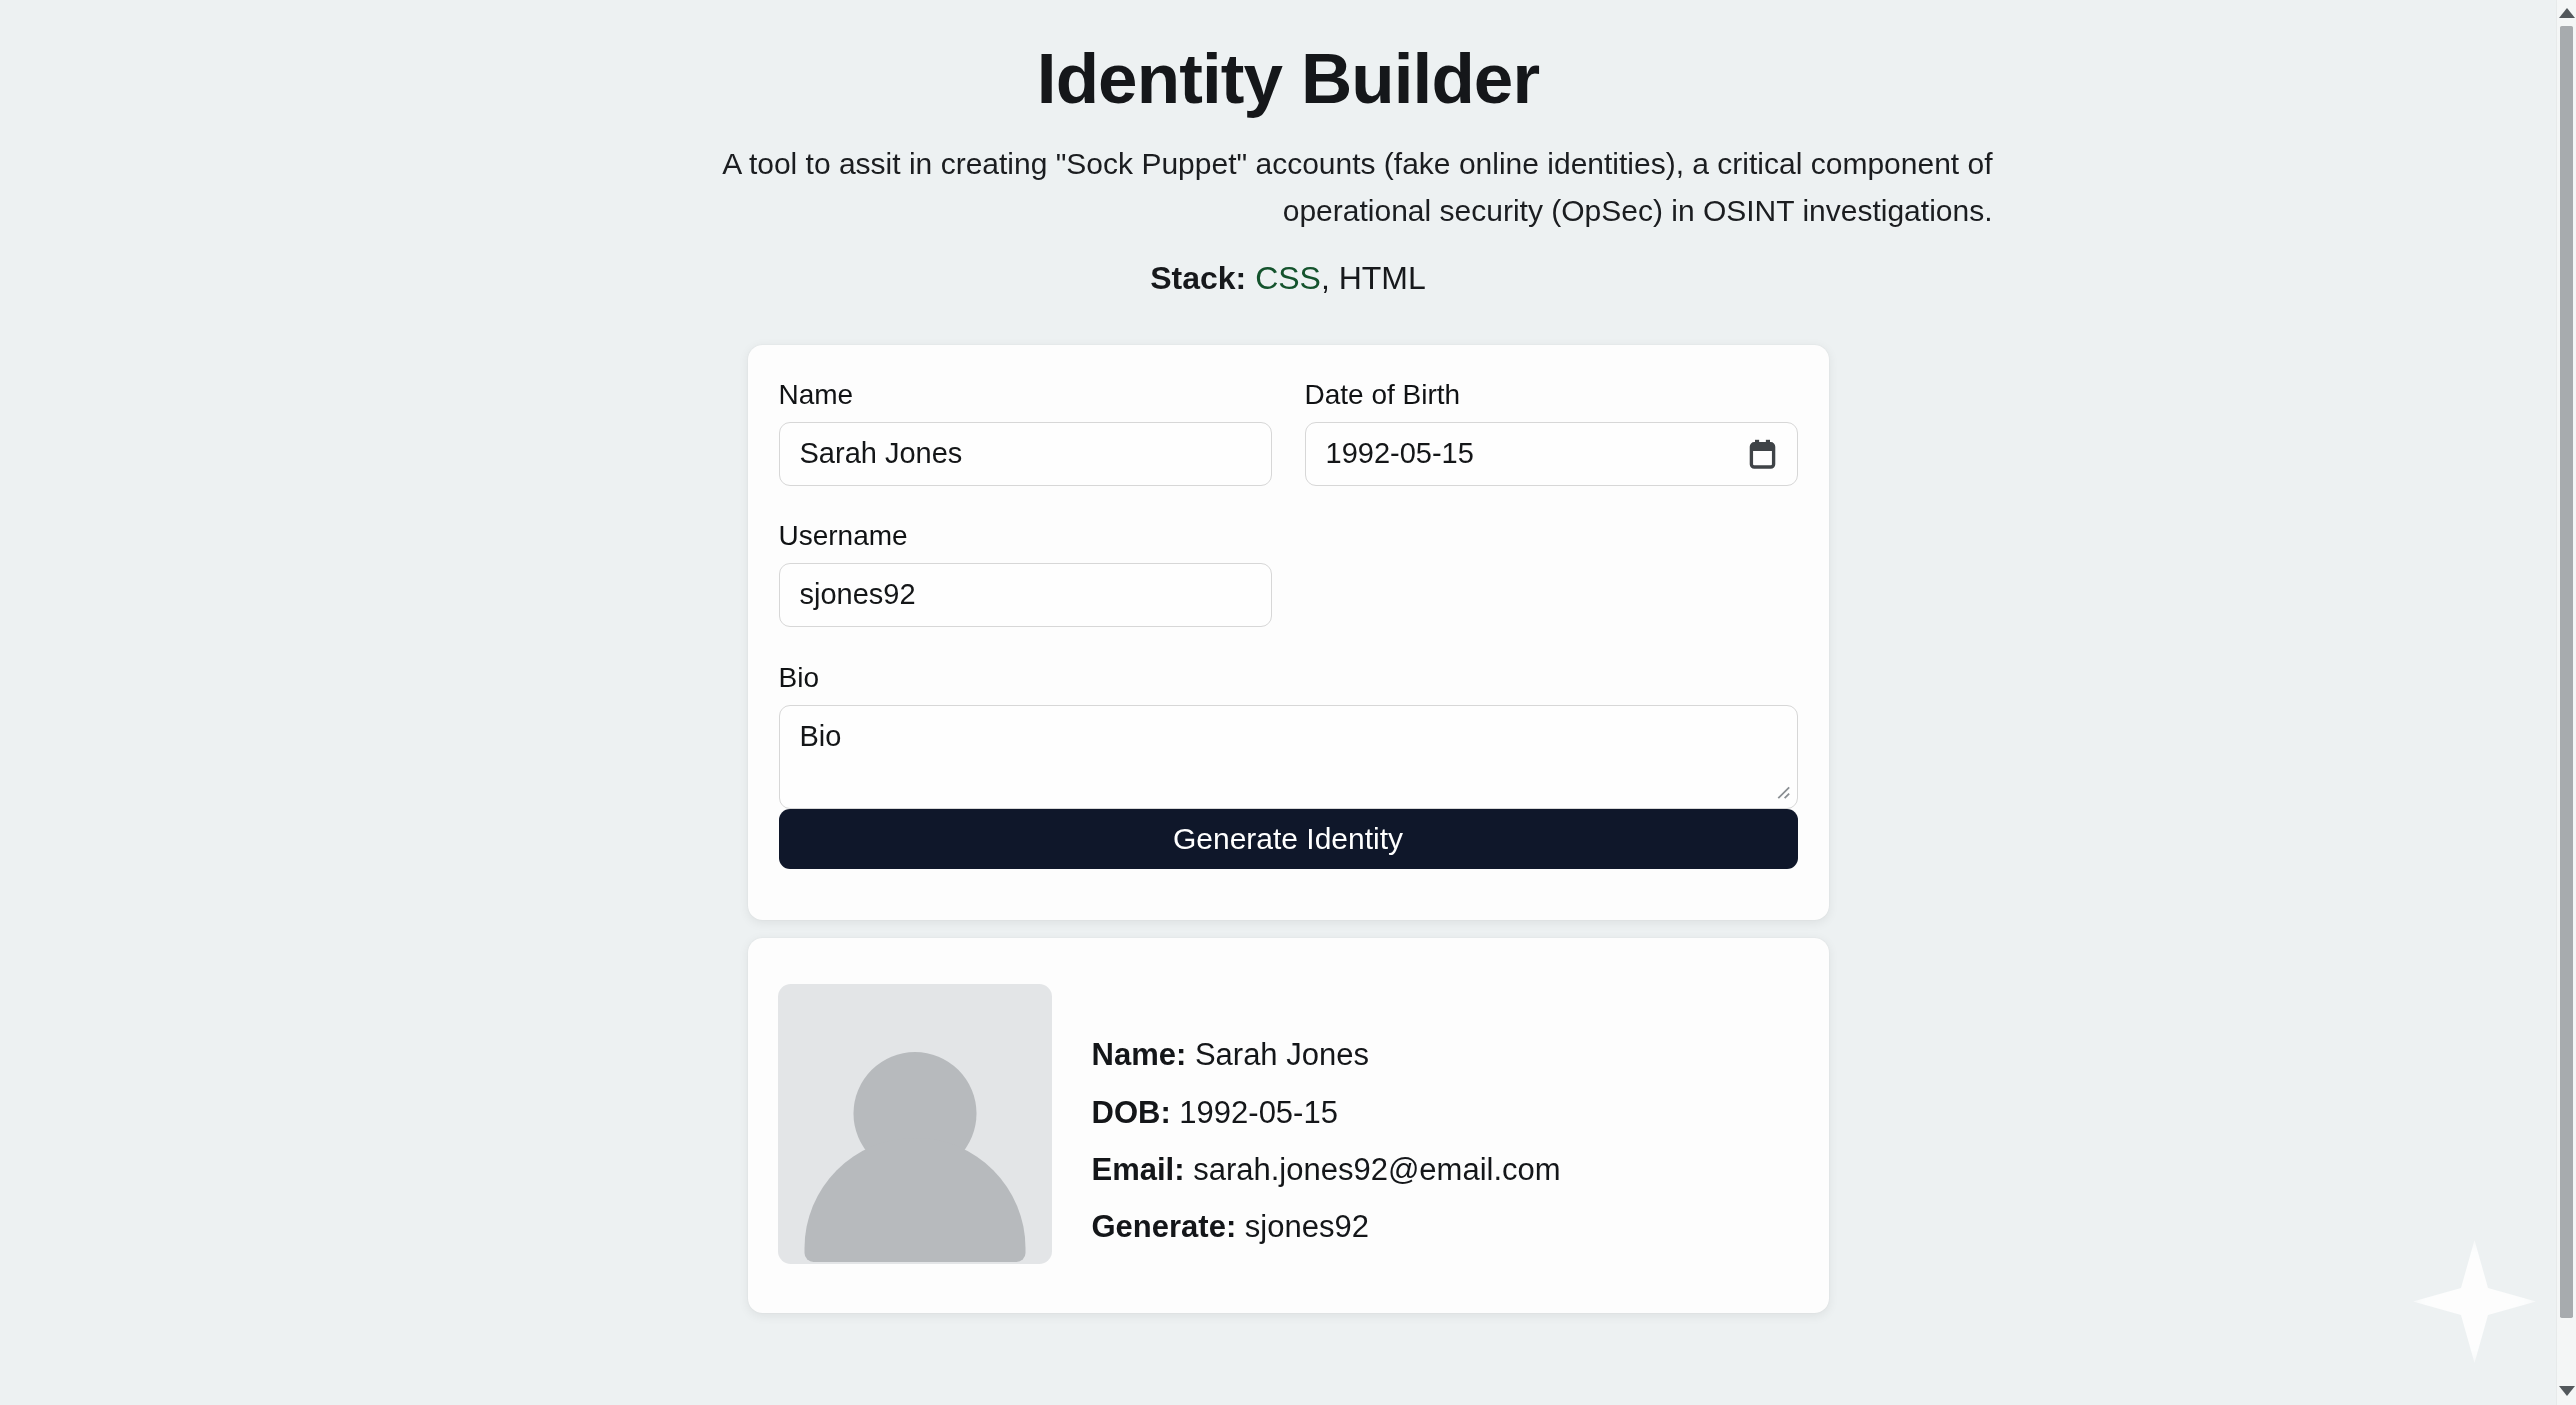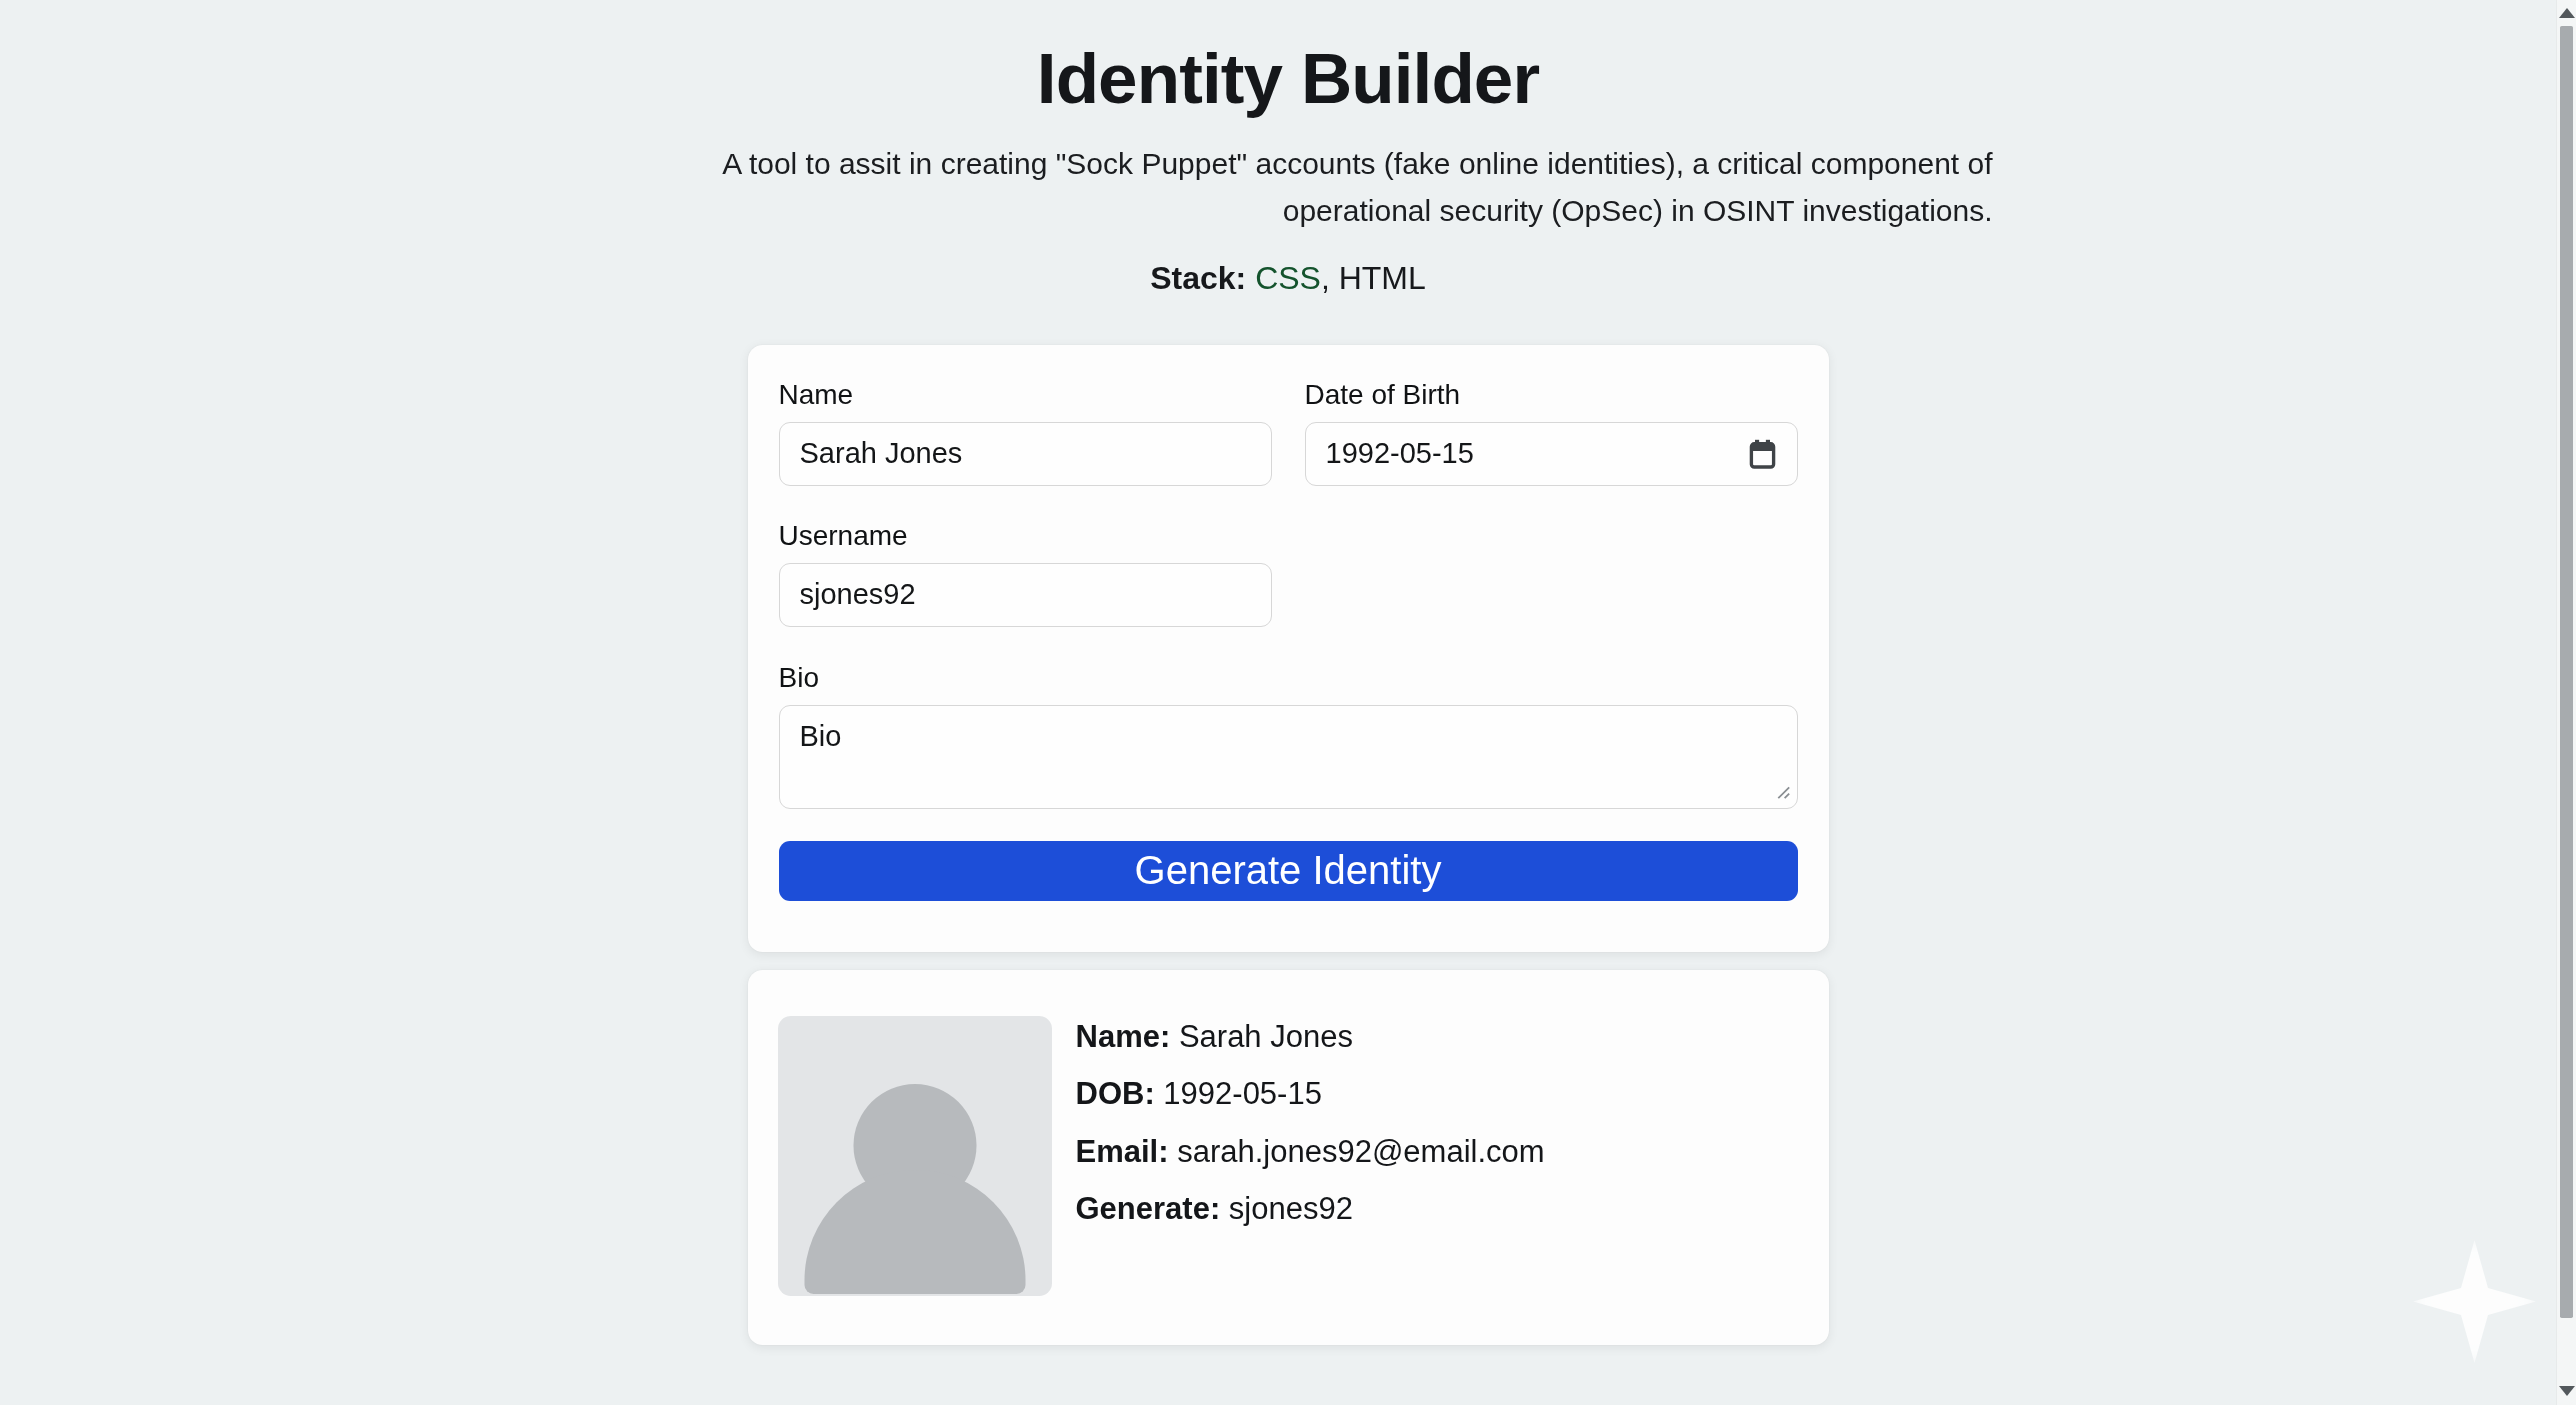--- a/index.html
+++ b/index.html
@@ -106,37 +106,36 @@
     position: absolute;
     right: 6.4px; bottom: 8.2px;
     width: 20px; height: 20px;
     cursor: nwse-resize;
   }
 
   .generate-btn {
     display: block;
     width: 100%;
     height: 60px;
-    margin-top: 32px;
-    background: #1d4ed8;
+    background: #0f172a;
     border: none;
     border-radius: 11px;
     color: #ffffff;
-    font-size: 40px;
+    font-size: 30px;
     font-family: "Liberation Sans", sans-serif;
     cursor: pointer;
   }
 
   
   .result-card {
     margin-top: 18.3px;
     padding: 46px 42px 49px 30px;
     display: flex;
-    gap: 24px;
-    align-items: flex-start;
+    gap: 40px;
+    align-items: flex-end;
   }
   .avatar {
     width: 274px; height: 280px;
     background: #e3e5e7;
     border-radius: 12.8px;
     position: relative;
     overflow: hidden;
     flex-shrink: 0;
   }
   .avatar-head {

